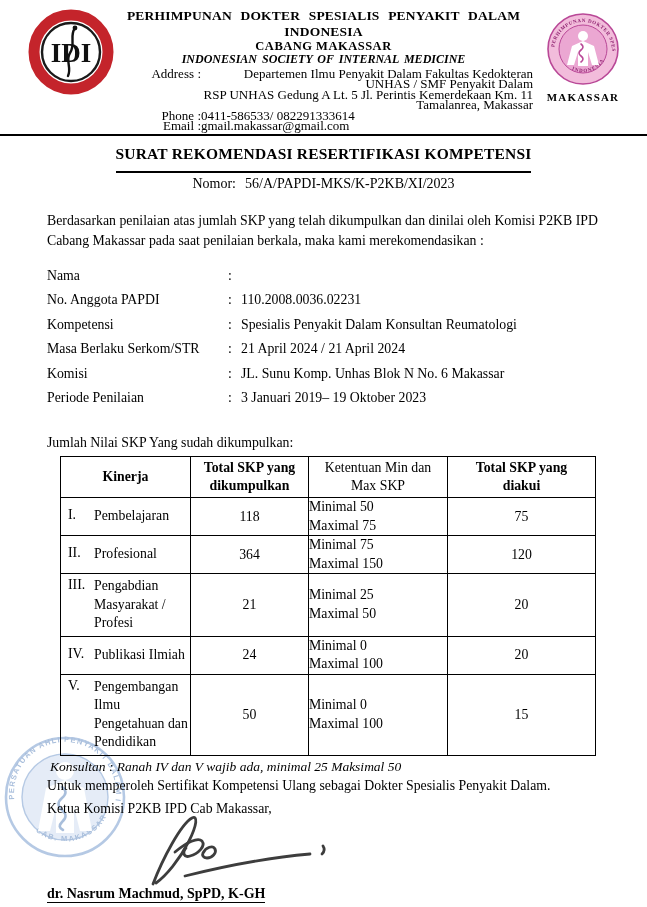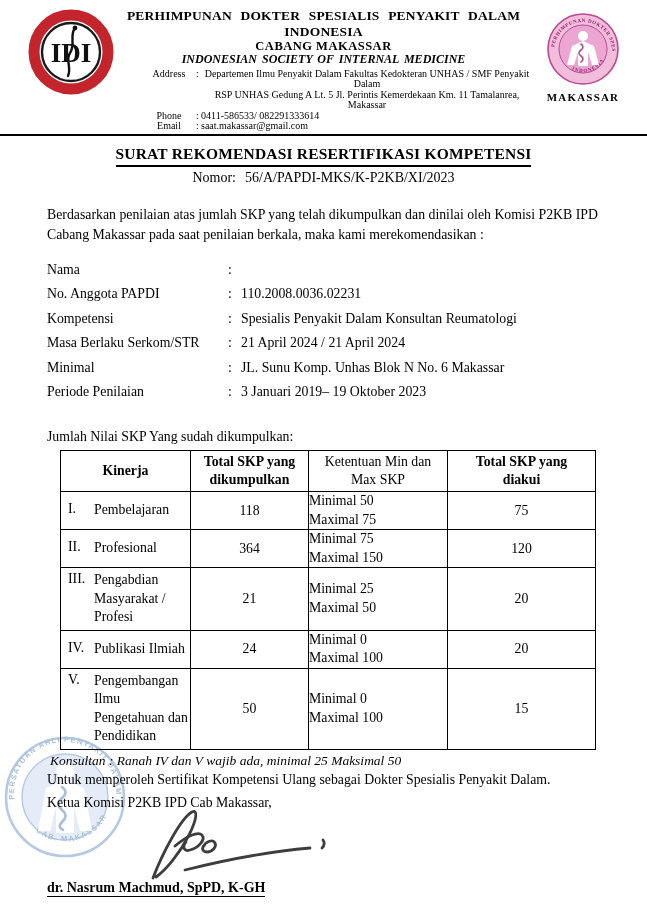--- a/index.html
+++ b/index.html
@@ -12,34 +12,34 @@
   .page { position:relative; width:647px; height:907px; }
 
   
   .header { display:flex; padding:8px 14px 0 28px; }
   .logo-left { width:86px; flex:none; }
   .header-center { flex:1; text-align:center; }
   .org1 { font-size:13.5px; font-weight:bold; word-spacing:5px; letter-spacing:.2px; line-height:16px; }
   .org2 { font-size:12.5px; font-weight:bold; letter-spacing:.5px; line-height:13px; }
   .org3 { font-size:12px; font-weight:bold; font-style:italic; word-spacing:2px; line-height:12.5px; }
   .org4 { font-size:12px; font-weight:bold; font-style:italic; line-height:12.5px; }
-  .contact { margin-top:3px; padding-left:30px; text-align:center; font-size:10px; line-height:10.5px; }
+  .contact { margin-top:3px; padding-left:30px; text-align:right; font-size:13px; line-height:10.5px; }
   .contact-row { display:grid; grid-template-columns:50px 1fr; }
   .contact-val { display:flex; }
   .contact-colon { width:7px; flex:none; }
   .preline { white-space:pre-line; }
   .header-right { width:100px; flex:none; text-align:center; padding-top:2px; }
   .makassar-cap { font-size:11px; font-weight:bold; letter-spacing:1.2px; margin-top:-1px; }
 
   .rule { height:2px; background:#000; margin-top:2px; }
 
   
   .title-wrap { text-align:center; margin-top:9px; }
   .doc-title { display:inline-block; font-size:15.5px; font-weight:bold; letter-spacing:.2px;
-               border-bottom:2px solid #000; padding-bottom:2px; }
+               border-bottom:2px solid #000; padding-bottom:8px; }
   .nomor { text-align:center; font-size:14px; margin-top:3px; }
   .nomor-val { margin-left:9px; }
 
   
   .content { position:relative; z-index:1; padding:0 47px; font-size:13.8px; }
   .intro { margin-top:19px; line-height:20.5px; white-space:pre-line; }
 
   .fields { margin-top:12px; }
   .field-row { display:grid; grid-template-columns:181px 13px 1fr; line-height:24.6px; }
 
@@ -104,21 +104,21 @@
           <div>Phone</div>
           <div class="contact-val">
             <span class="contact-colon">:</span>
             <span>0411-586533/ 082291333614</span>
           </div>
         </div>
         <div class="contact-row">
           <div>Email</div>
           <div class="contact-val">
             <span class="contact-colon">:</span>
-            <span>saat.makassar@gmail.com</span>
+            <span>gmail.makassar@gmail.com</span>
           </div>
         </div>
       </div>
     </div>
 
     <div class="header-right">
       <svg width="78" height="78" viewBox="0 0 78 78">
         <circle cx="39" cy="39" r="35" fill="#f2bcdb" stroke="#b94897" stroke-width="1.6"></circle>
         <circle cx="39" cy="39" r="24" fill="#eba7d2" stroke="#b94897" stroke-width="1"></circle>
         <defs>
@@ -167,21 +167,21 @@
         <div>Kompetensi</div>
         <div>:</div>
         <div>Spesialis Penyakit Dalam Konsultan Reumatologi</div>
       </div>
       <div class="field-row">
         <div>Masa Berlaku Serkom/STR</div>
         <div>:</div>
         <div>21 April 2024 / 21 April 2024</div>
       </div>
       <div class="field-row">
-        <div>Minimal</div>
+        <div>Komisi</div>
         <div>:</div>
         <div>JL. Sunu Komp. Unhas Blok N No. 6 Makassar</div>
       </div>
       <div class="field-row">
         <div>Periode Penilaian</div>
         <div>:</div>
         <div>3 Januari 2019– 19 Oktober 2023</div>
       </div>
     </div>
 

